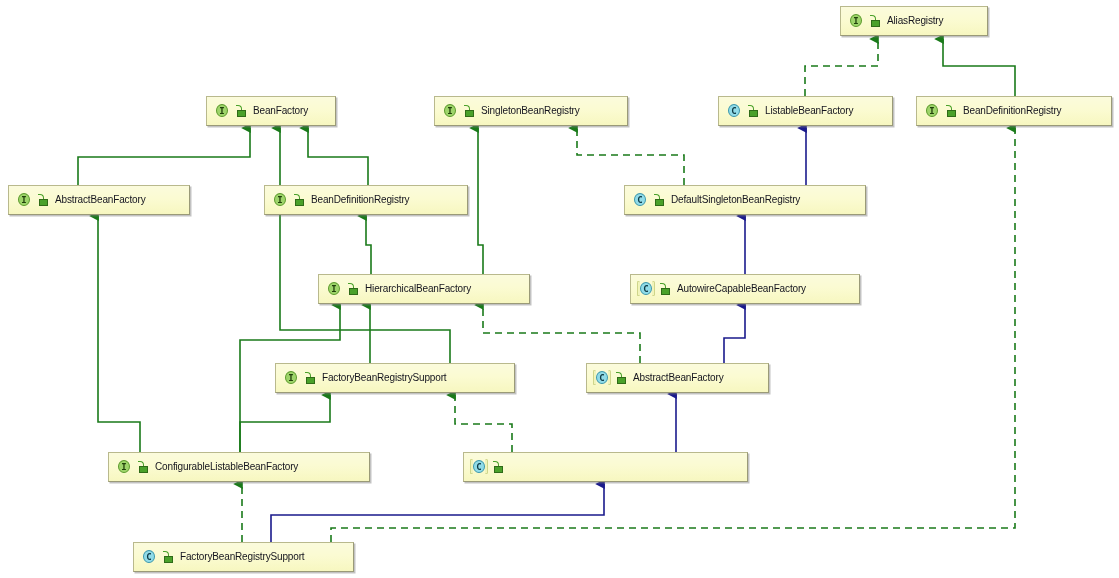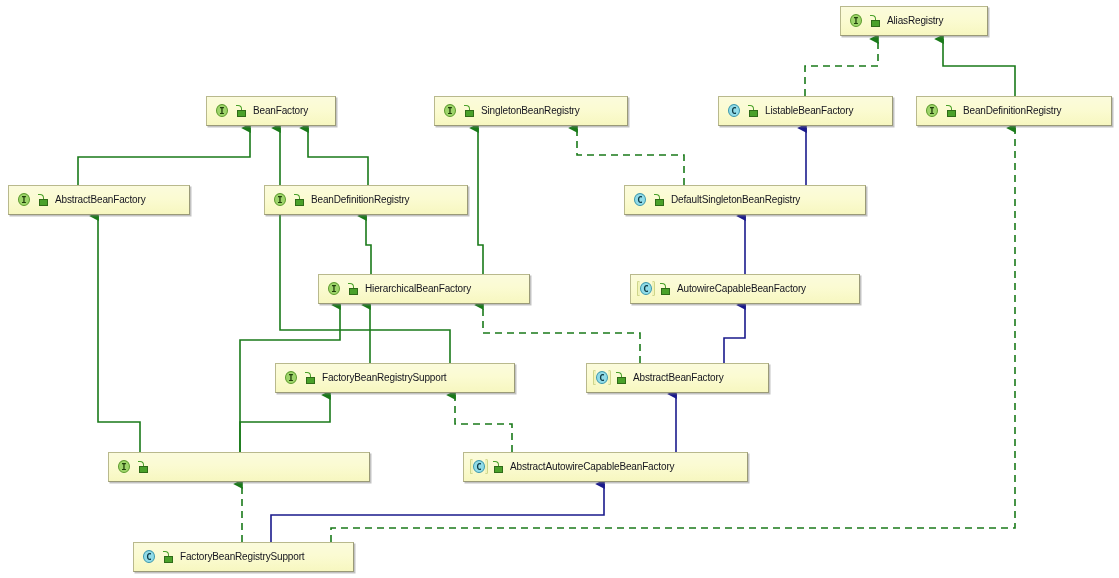--- a/index.html
+++ b/index.html
@@ -319,32 +319,32 @@
       <div class="uml-node" style="left: 108px; top: 452px; width: 262px;">
         <span class="icons">
           <span class="type-icon iface">
             <span class="disc">I</span>
           </span>
           <span class="lock-icon">
             <span class="shackle"></span>
             <span class="body"></span>
           </span>
         </span>
+        <span class="label">ConfigurableListableBeanFactory</span>
       </div>
       <div class="uml-node" style="left: 463px; top: 452px; width: 285px;">
         <span class="icons">
           <span class="type-icon abs">
             <span class="disc">C</span>
           </span>
           <span class="lock-icon">
             <span class="shackle"></span>
             <span class="body"></span>
           </span>
         </span>
-        <span class="label">AbstractAutowireCapableBeanFactory</span>
       </div>
       <div class="uml-node" style="left: 133px; top: 542px; width: 221px;">
         <span class="icons">
           <span class="type-icon cls">
             <span class="disc">C</span>
           </span>
           <span class="lock-icon">
             <span class="shackle"></span>
             <span class="body"></span>
           </span>

